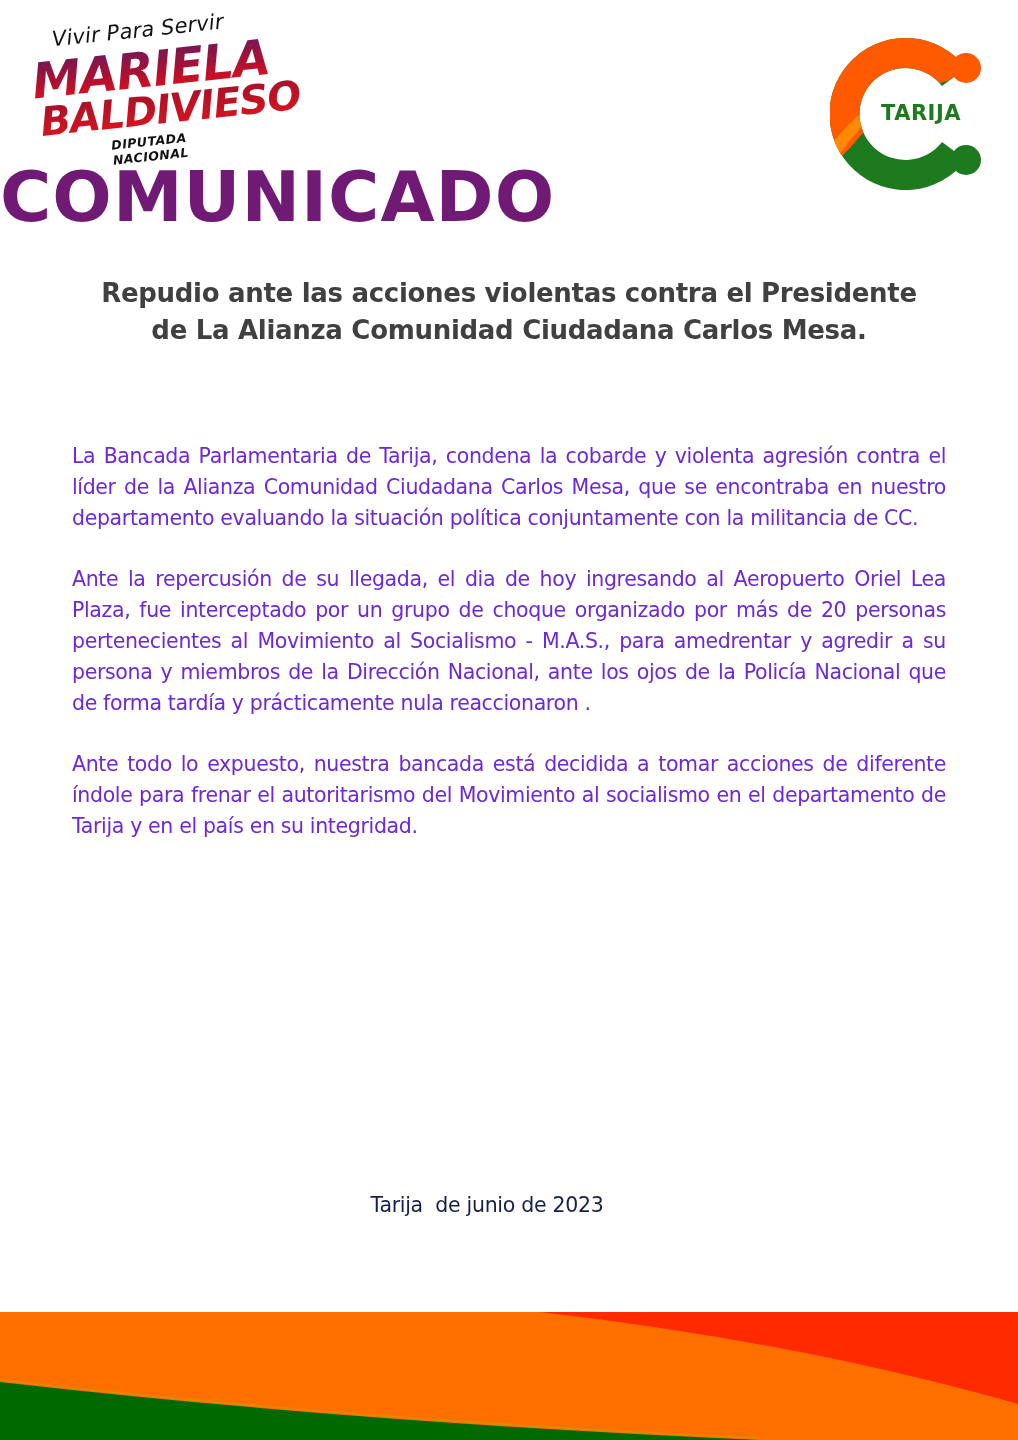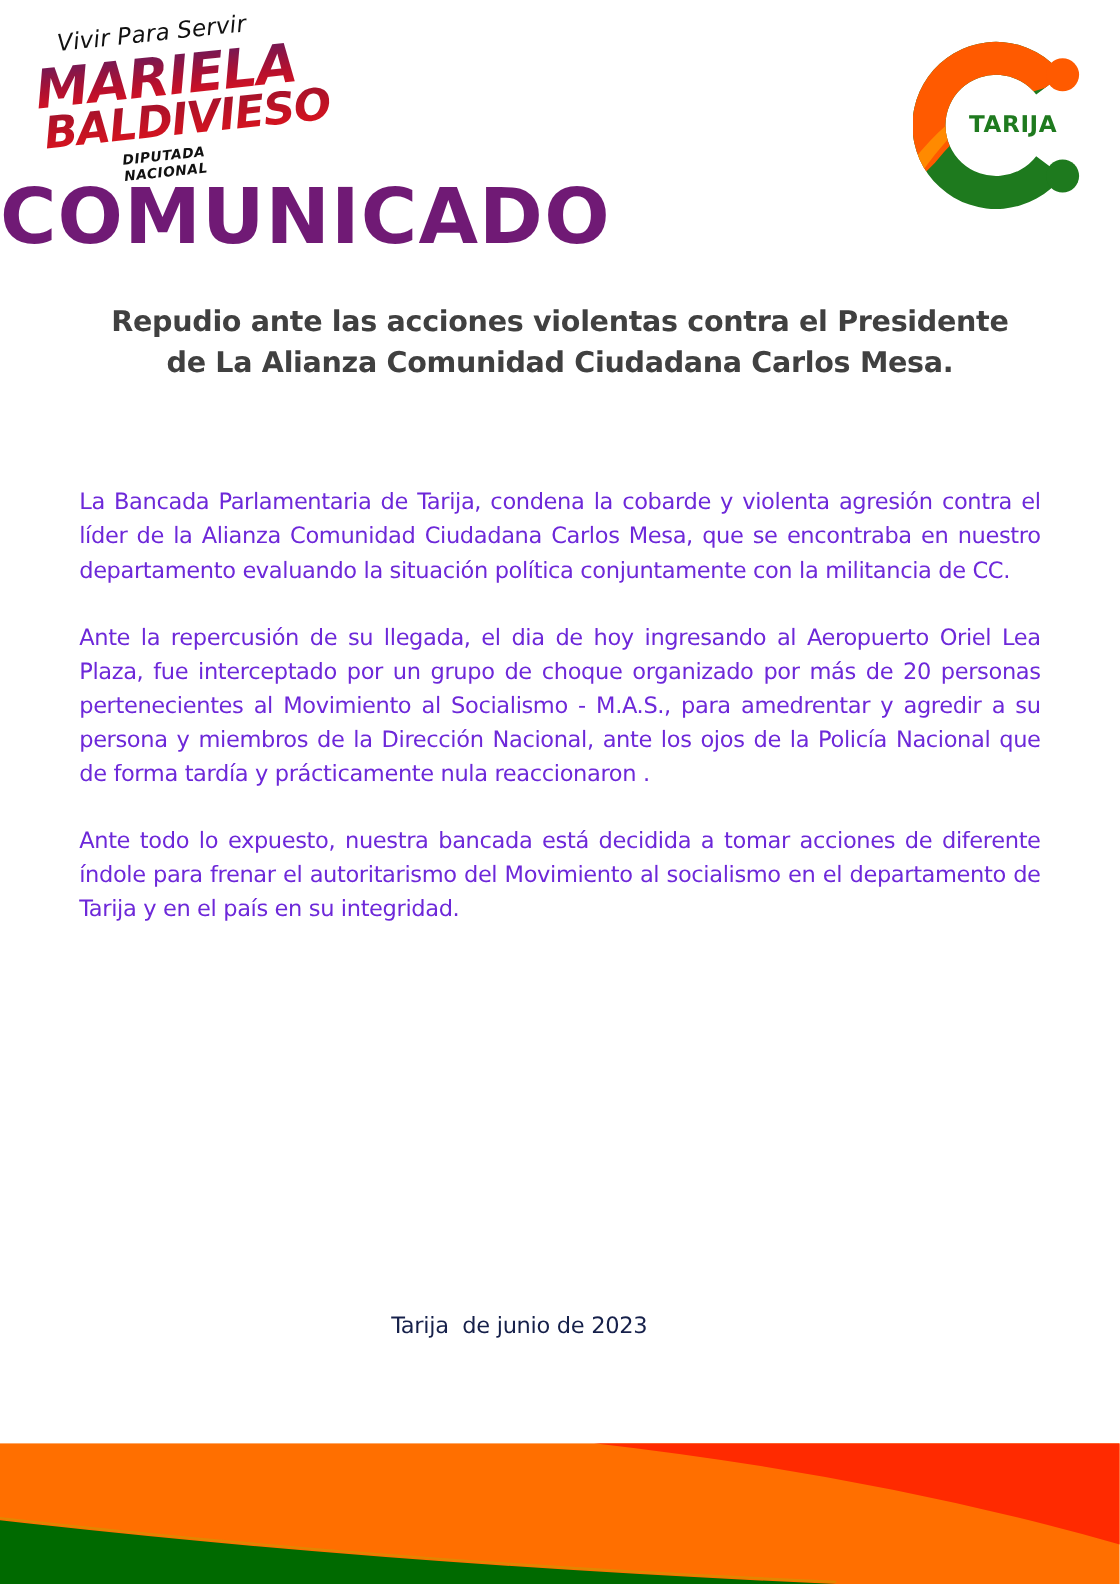--- a/index.html
+++ b/index.html
@@ -53,21 +53,21 @@
       position: absolute; left: 72px; width: 874px; top: 423px;
       font-family: "DejaVu Sans", sans-serif; font-size: 20.5px; line-height: 30.8px;
       color: #6d28d9; letter-spacing: -0.35px; margin-top: 18px;
     }
     .body-text p {
       margin: 0 0 31px 0; text-align: justify; text-align-last: left;
     }
     .date-line {
       position: absolute; left: 0; width: 944px; top: 1193px; text-align: center;
       font-family: "DejaVu Sans", sans-serif; font-size: 20.5px; color: #16204a;
-      letter-spacing: -0.3px; white-space: pre;
+      letter-spacing: -0.3px; white-space: pre; padding-left: 15px;
     }
     .footer { position: absolute; left: 0; top: 1312px; width: 1018px; height: 128px; }
   </style>
 </head>
 <body>
 
 <div class="logo-left">
   <div class="slogan">Vivir Para Servir</div>
   <div class="name1">MARIELA</div>
   <div class="name2">BALDIVIESO</div>

